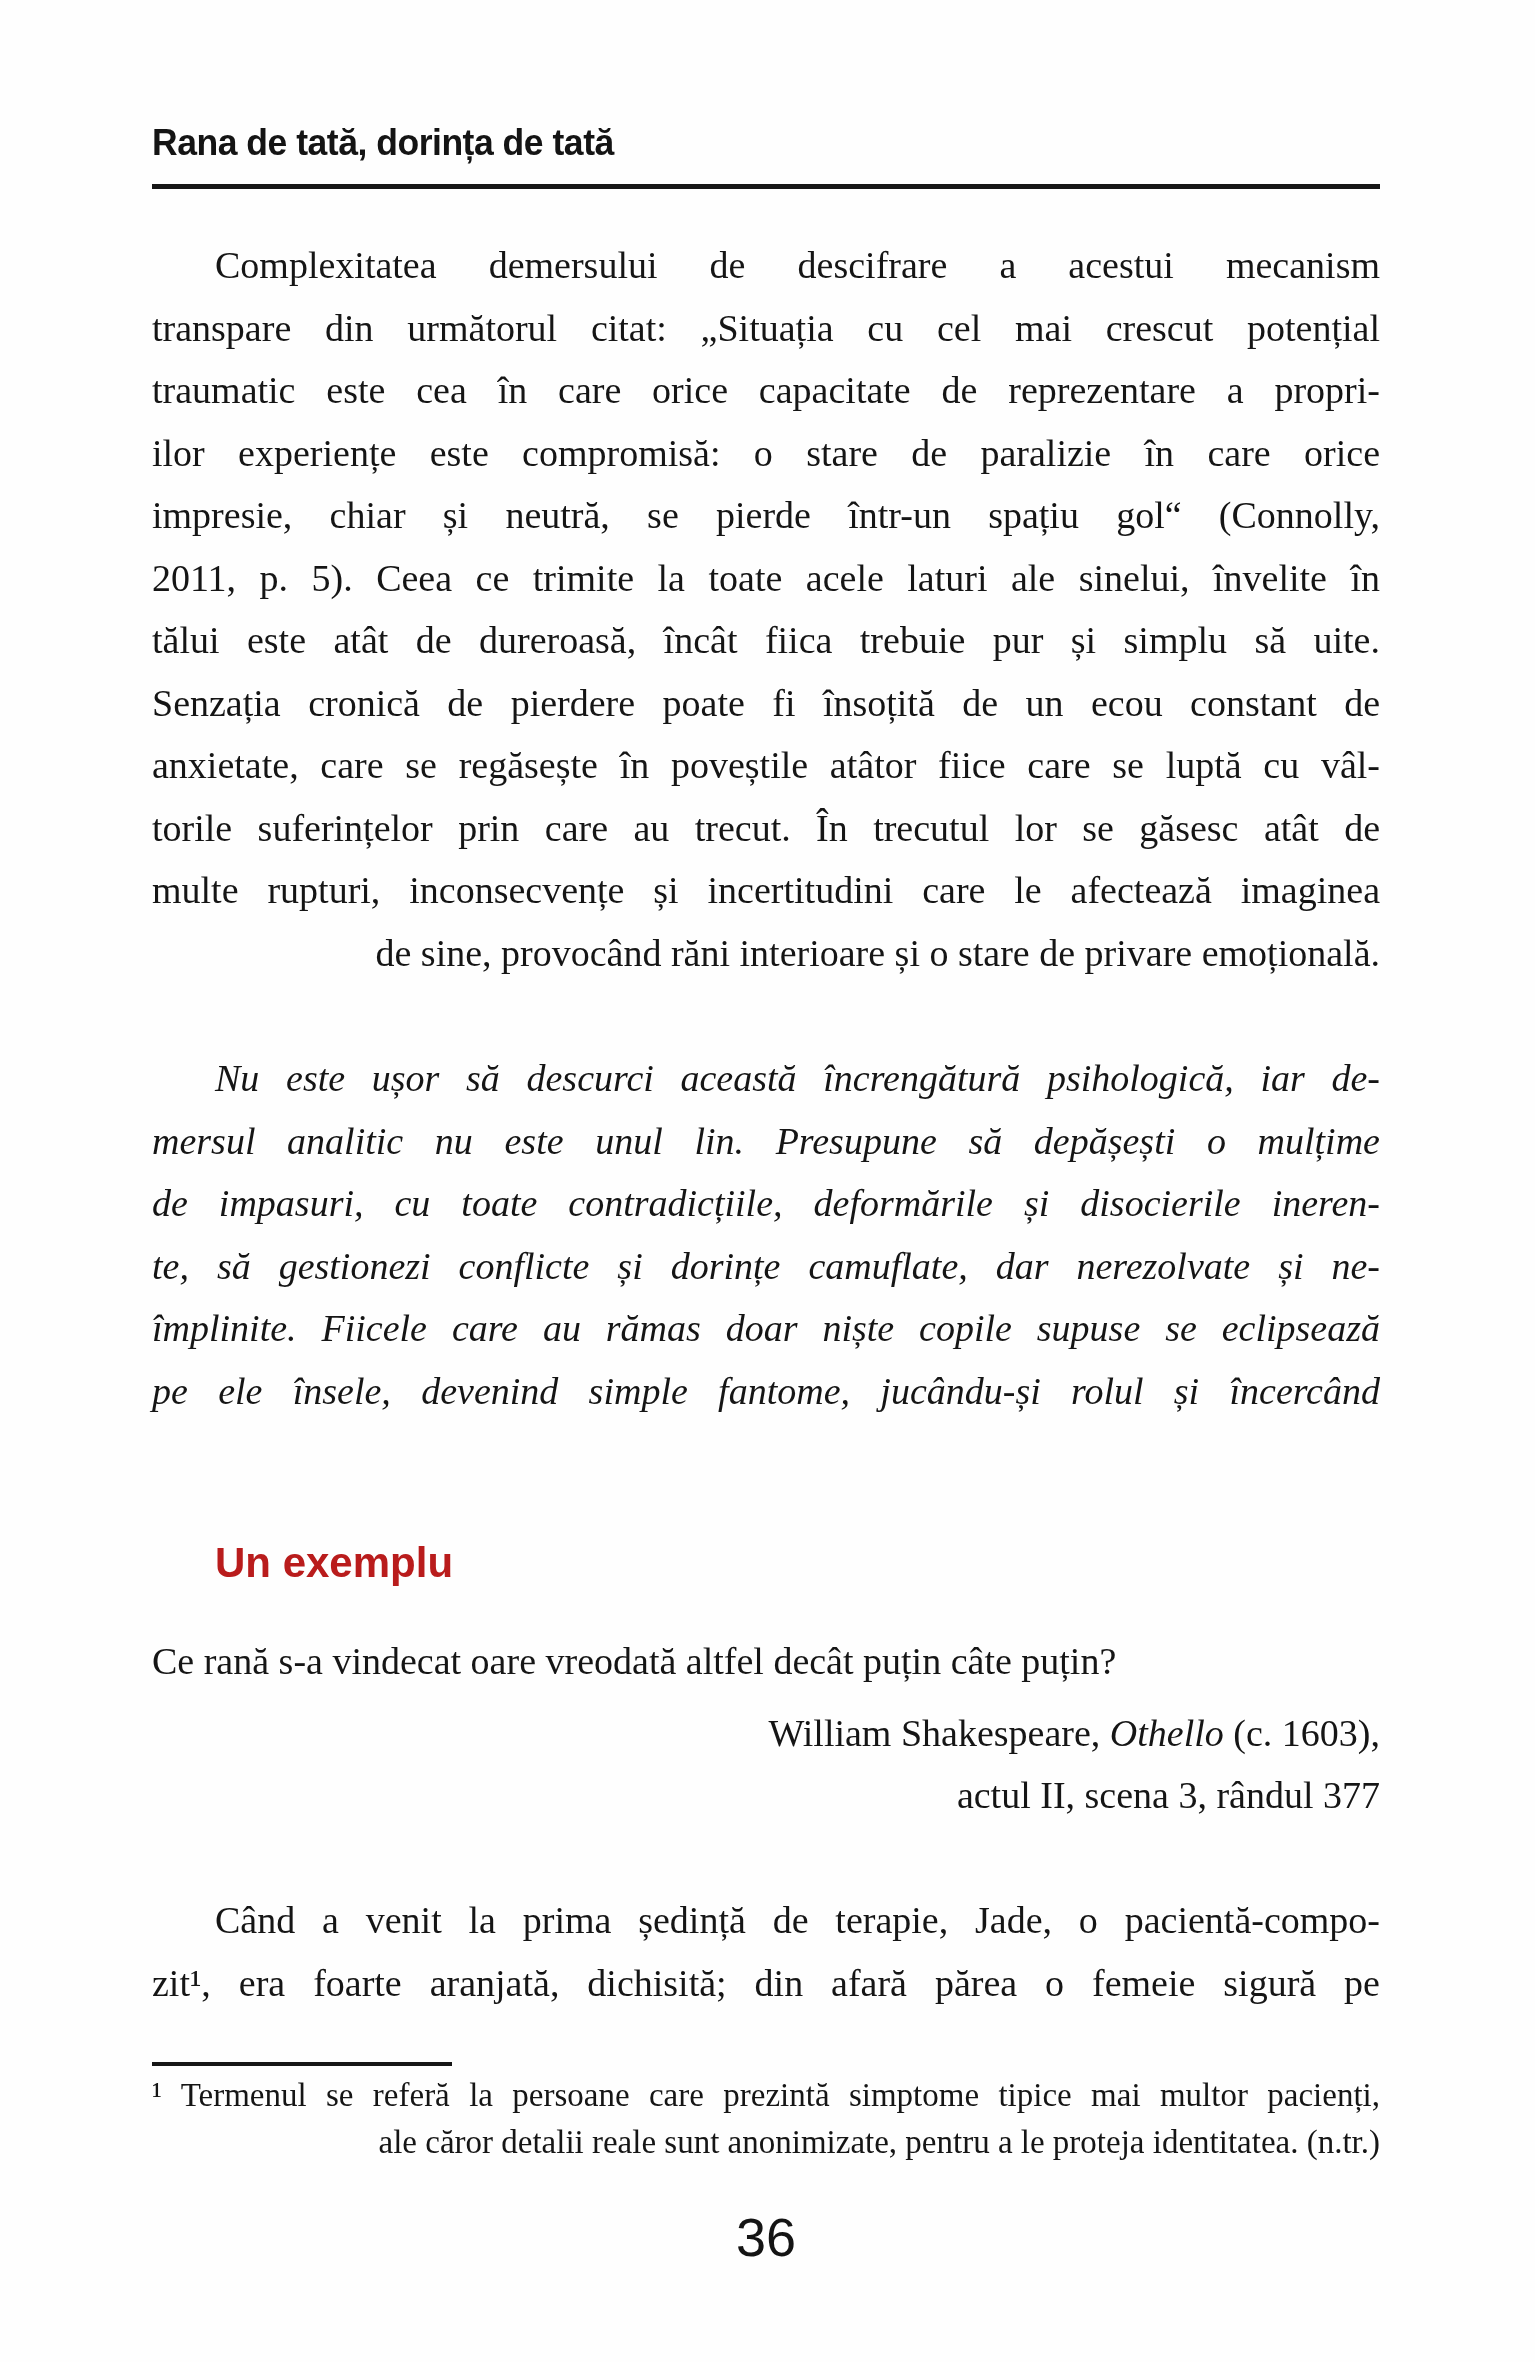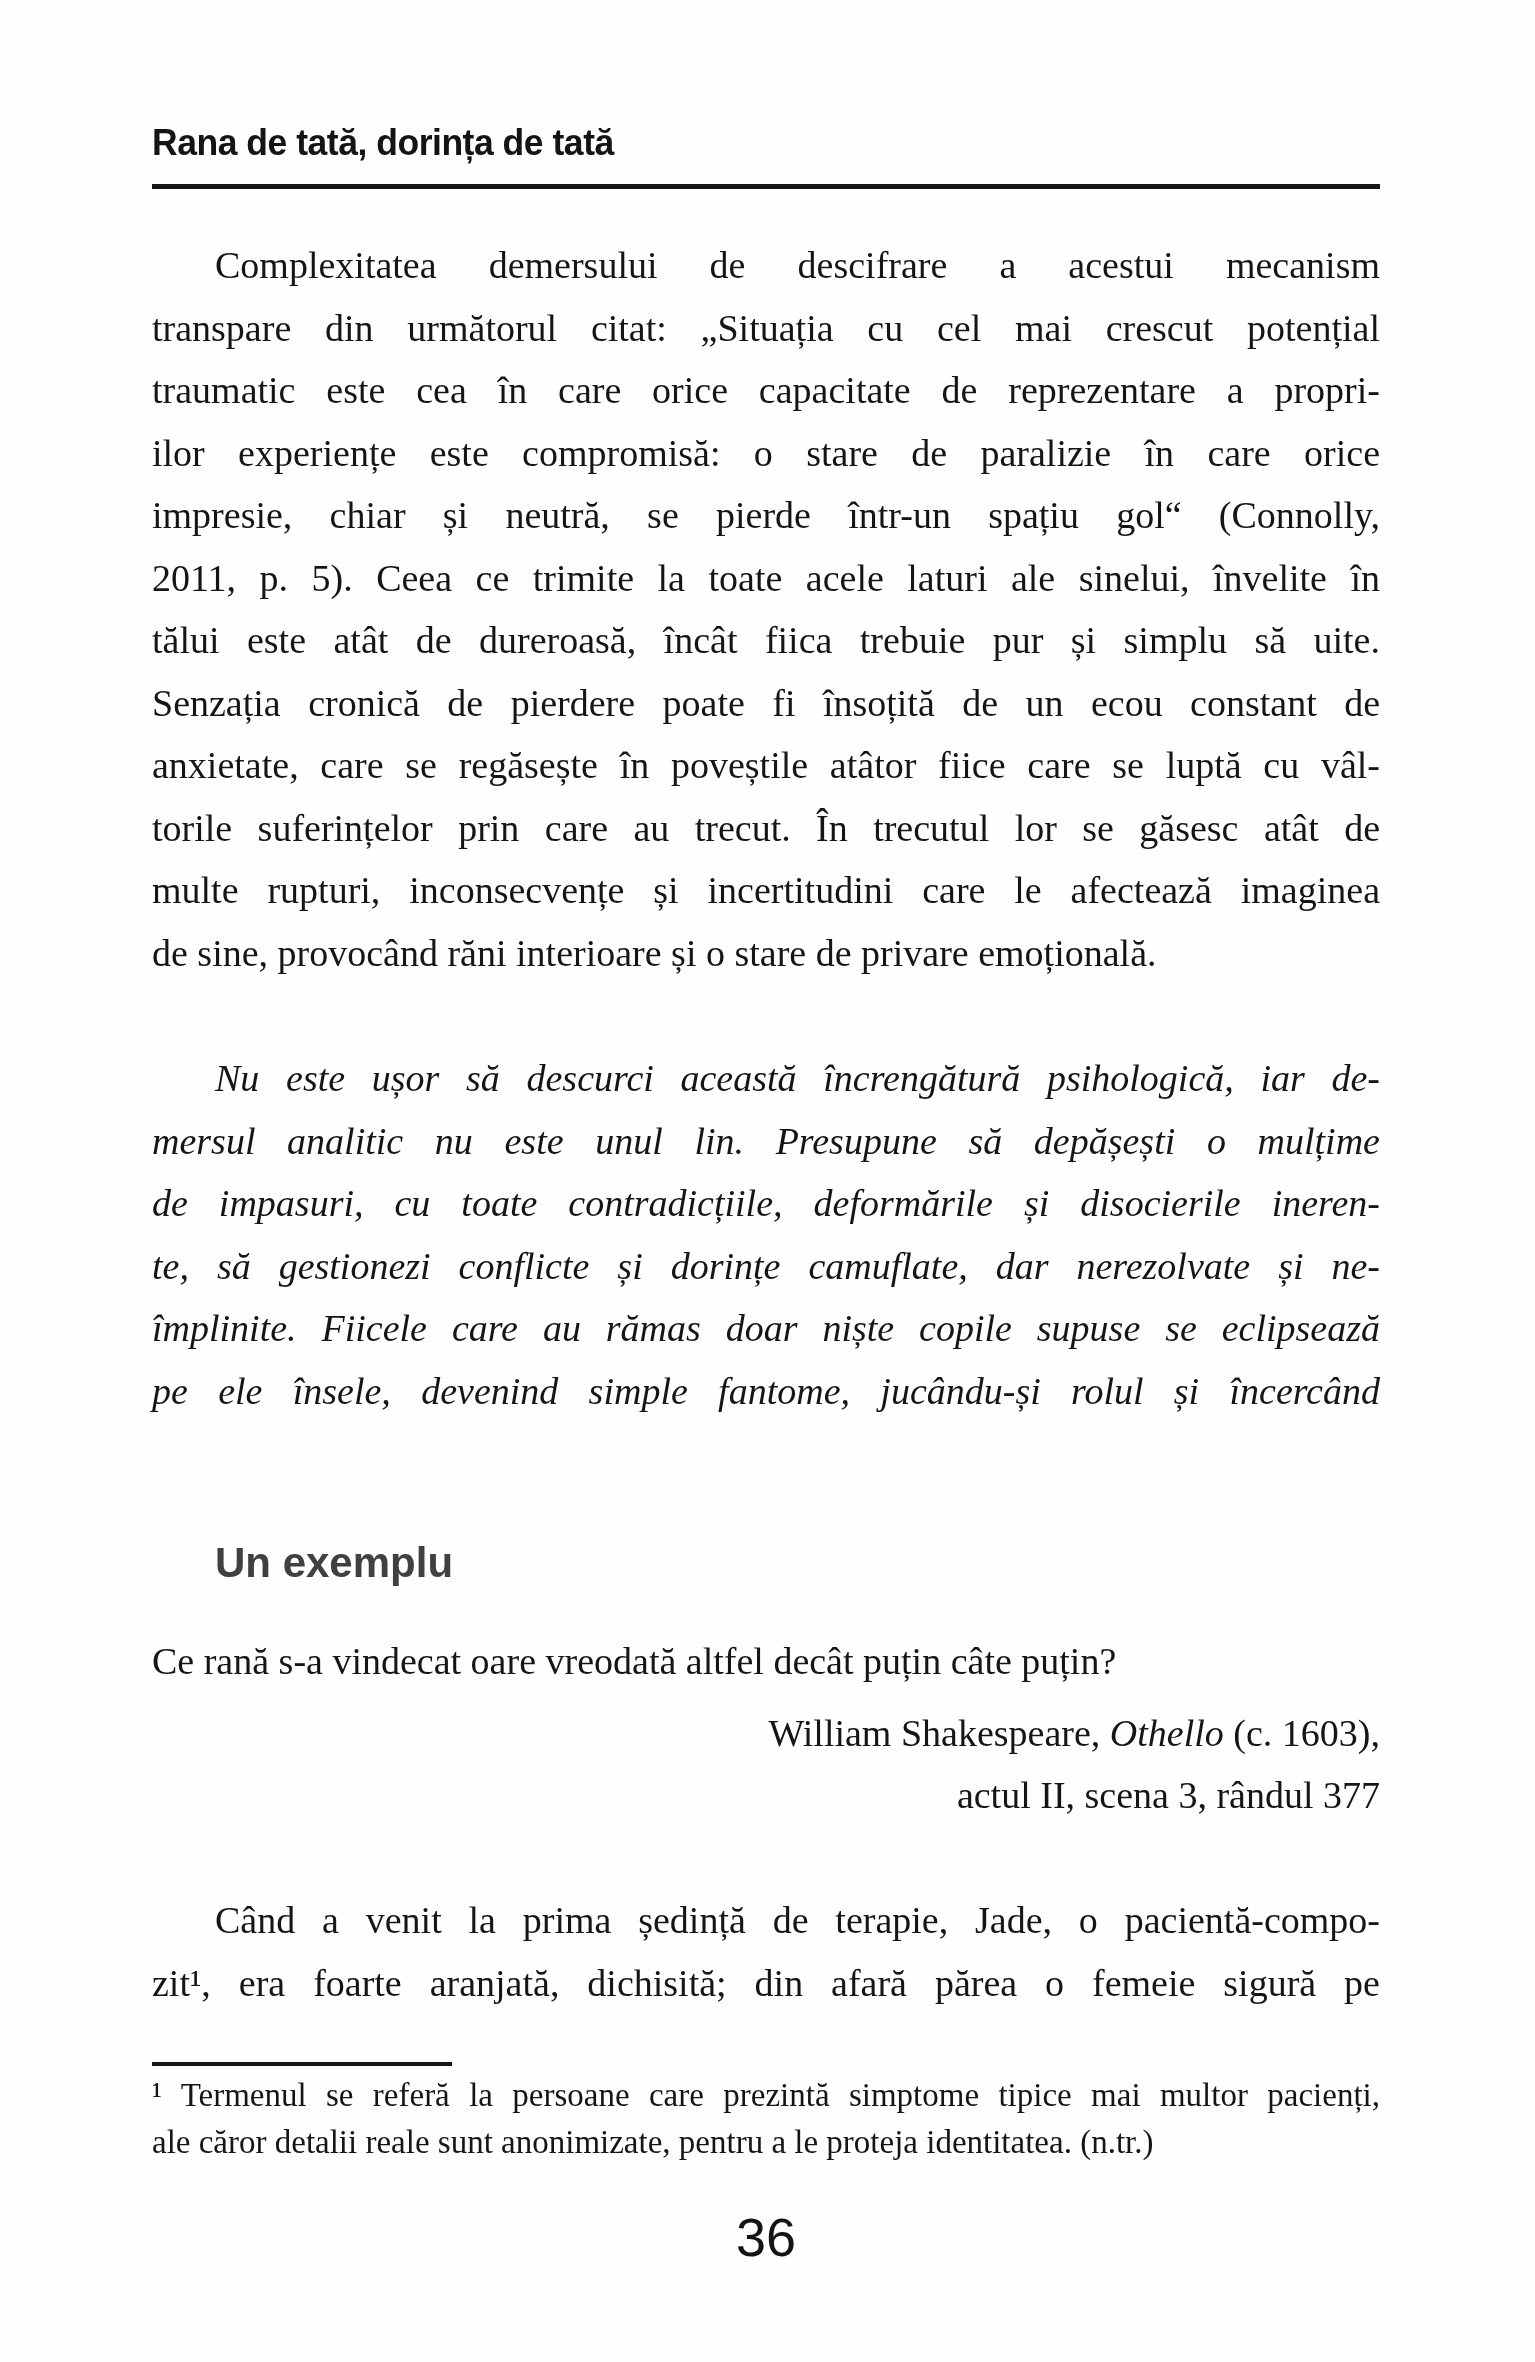--- a/index.html
+++ b/index.html
@@ -37,36 +37,36 @@
     background: #161616;
   }
 
   
   .para { position: absolute; left: 152px; width: 1228px; font-size: 38px; line-height: 62.5px; }
   .para-1 { top: 234px; }
   .para-2 { top: 1047px; font-style: italic; }
   .para-3 { top: 1889px; }
   .line { width: 100%; }
   .line-justify { text-align: justify; text-align-last: justify; }
-  .line-left { text-align: left; }
+  .line-left { text-align: right; }
   .line-indent { text-indent: 63px; }
 
   
   .section-heading {
     position: absolute;
     left: 152px;
     top: 1538px;
     width: 1228px;
     margin: 0;
     padding-left: 63px;
     font-family: "Liberation Sans", sans-serif;
     font-weight: bold;
     font-size: 42px;
     line-height: 50px;
-    color: #404040;
+    color: #b91c1c;
   }
 
   
   .quote-line {
     position: absolute;
     left: 152px;
     top: 1630px;
     width: 1228px;
     font-size: 38px;
     line-height: 62.5px;

